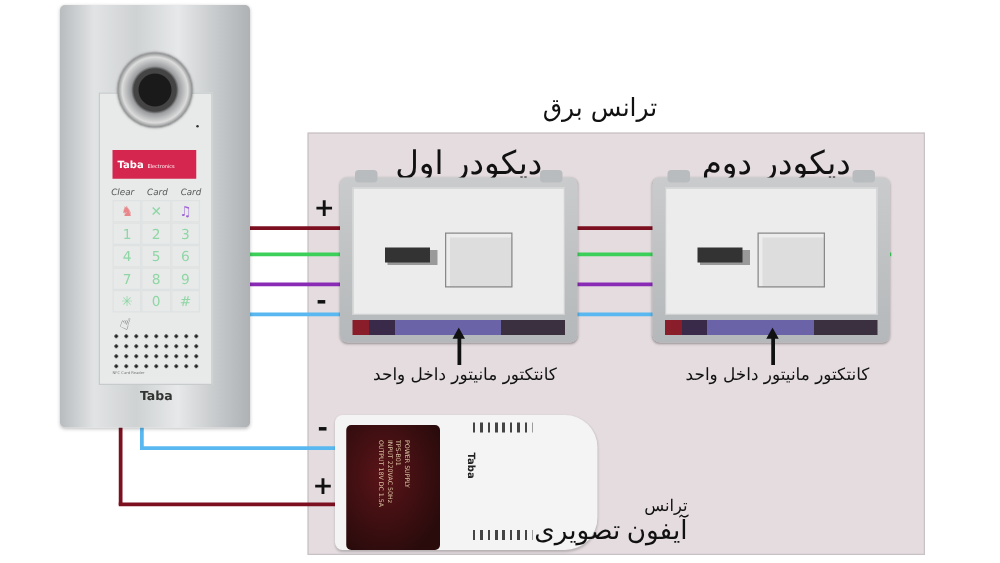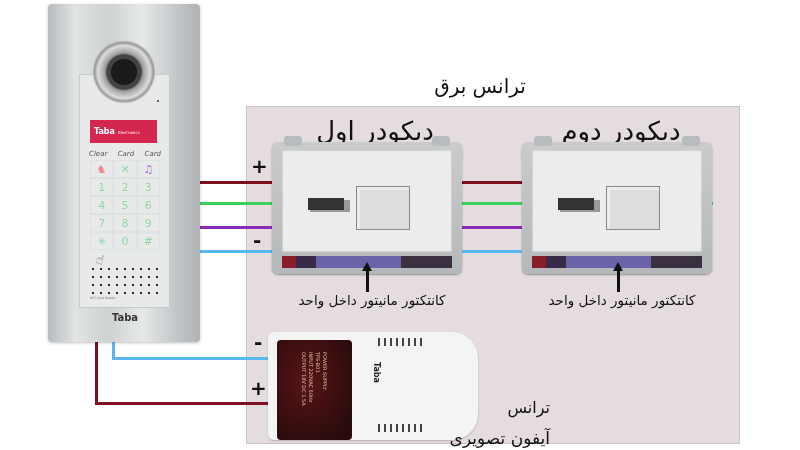--- a/index.html
+++ b/index.html
@@ -145,14 +145,14 @@
 <div class="abs vents" style="left:378px;top:338px;"></div>
 <div class="abs vents" style="left:378px;top:424px;"></div>
 <div class="abs psu-dark"></div>
 <div class="abs psu-text">
   <span>POWER SUPPLY</span><br>
   <span>TPS-B01</span><br>
   <span>INPUT 220VAC 50Hz</span><br>
   <span>OUTPUT 18V DC 1.5A</span>
 </div>
 <div class="abs psu-brand">Taba</div>
-<div class="abs rtl" style="right:250px;top:398px;font-size:16px;text-align:right;">ترانس</div>
-<div class="abs rtl" style="right:250px;top:428px;font-size:17px;">آیفون تصویری</div>
+<div class="abs rtl" style="right:250px;top:398px;font-size:13px;text-align:right;">ترانس</div>
+<div class="abs rtl" style="right:250px;top:412px;font-size:21px;font-family:Liberation Serif, serif;">آیفون تصویری</div>
 
 </body></html>

